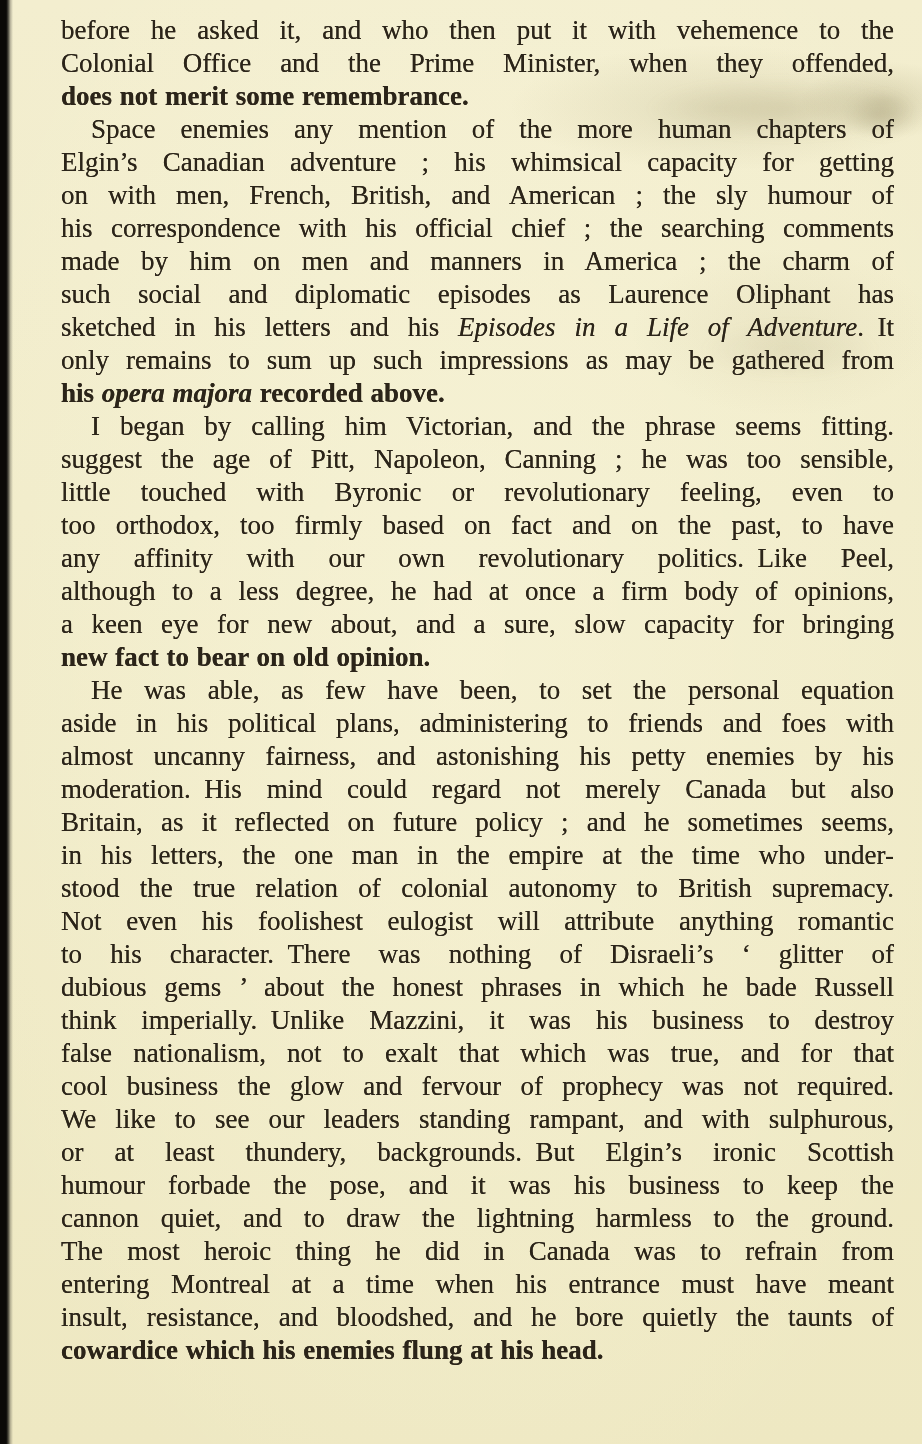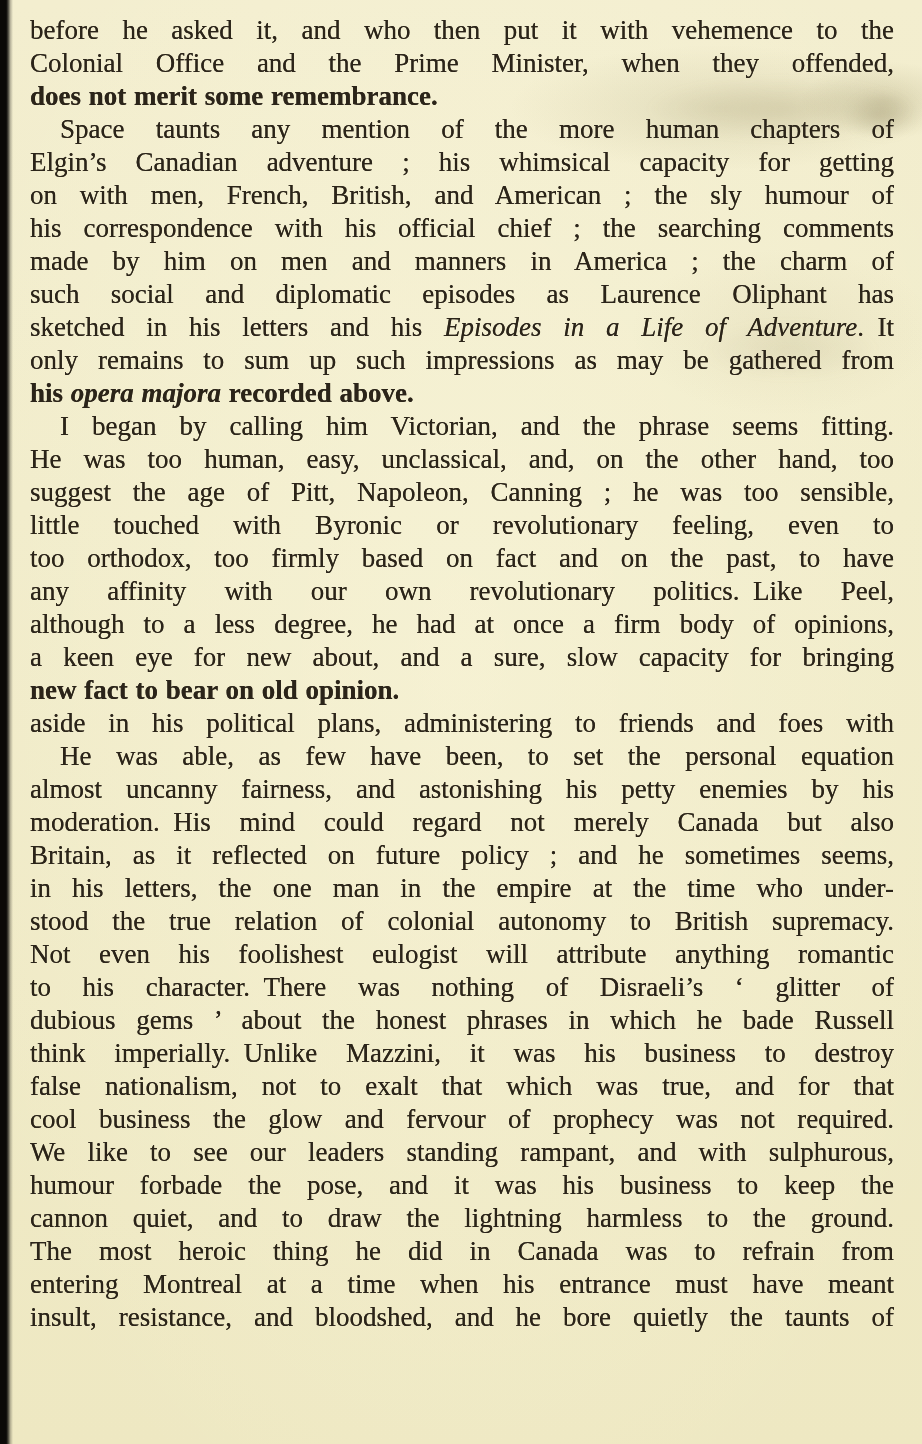--- a/index.html
+++ b/index.html
@@ -50,70 +50,72 @@
     left:30px;top:14px;width:864px;
     font-size:27px;line-height:var(--lh);
     color:var(--ink);
     text-shadow:0 0 0.6px rgba(43,36,25,0.85);
     word-spacing:1px;
   }
   .line{
     text-align:justify;
     height:var(--lh);
     overflow:hidden;
+    margin-left:31px;
   }
   .line::after{content:"";display:inline-block;width:100%;height:0;}
   .line.noj{text-align:left;font-weight:bold;}
   .line.noj::after{content:none;}
   .line.indent{text-indent:30px;}
   .it{font-style:italic;text-align:right;}
 </style>
 </head>
 <body>
 
 <div class="page">
   <div class="stain stain-1"></div>
   <div class="stain stain-2"></div>
   <div class="stain stain-3"></div>
   <div class="gutter"></div>
   <div class="textblock">
       <div class="line"><span>before he asked it, and who then put it with vehemence to the</span></div>
       <div class="line"><span>Colonial Office and the Prime Minister, when they offended,</span></div>
       <div class="line noj"><span>does not merit some remembrance.</span></div>
-      <div class="line indent"><span>Space taunts any mention of the more human chapters of</span></div>
+      <div class="line indent"><span>Space enemies any mention of the more human chapters of</span></div>
       <div class="line"><span>Elgin’s Canadian adventure ; his whimsical capacity for getting</span></div>
       <div class="line"><span>on with men, French, British, and American ; the sly humour of</span></div>
       <div class="line"><span>his correspondence with his official chief ; the searching comments</span></div>
       <div class="line"><span>made by him on men and manners in America ; the charm of</span></div>
       <div class="line"><span>such social and diplomatic episodes as Laurence Oliphant has</span></div>
       <div class="line"><span>sketched in his letters and his </span><span class="it">Episodes in a Life of Adventure</span><span>. It</span></div>
       <div class="line"><span>only remains to sum up such impressions as may be gathered from</span></div>
       <div class="line noj"><span>his </span><span class="it">opera majora</span><span> recorded above.</span></div>
       <div class="line indent"><span>I began by calling him Victorian, and the phrase seems fitting.</span></div>
-      <div class="line"><span>He was too human, easy, unclassical, and, on the other hand, too</span></div>
       <div class="line"><span>suggest the age of Pitt, Napoleon, Canning ; he was too sensible,</span></div>
       <div class="line"><span>little touched with Byronic or revolutionary feeling, even to</span></div>
       <div class="line"><span>too orthodox, too firmly based on fact and on the past, to have</span></div>
       <div class="line"><span>any affinity with our own revolutionary politics. Like Peel,</span></div>
       <div class="line"><span>although to a less degree, he had at once a firm body of opinions,</span></div>
       <div class="line"><span>a keen eye for new about, and a sure, slow capacity for bringing</span></div>
       <div class="line noj"><span>new fact to bear on old opinion.</span></div>
+      <div class="line indent"><span>He was able, as few have been, to set the personal equation</span></div>
       <div class="line"><span>aside in his political plans, administering to friends and foes with</span></div>
-      <div class="line indent"><span>He was able, as few have been, to set the personal equation</span></div>
       <div class="line"><span>almost uncanny fairness, and astonishing his petty enemies by his</span></div>
       <div class="line"><span>moderation. His mind could regard not merely Canada but also</span></div>
       <div class="line"><span>Britain, as it reflected on future policy ; and he sometimes seems,</span></div>
       <div class="line"><span>in his letters, the one man in the empire at the time who under-</span></div>
       <div class="line"><span>stood the true relation of colonial autonomy to British supremacy.</span></div>
       <div class="line"><span>Not even his foolishest eulogist will attribute anything romantic</span></div>
       <div class="line"><span>to his character. There was nothing of Disraeli’s ‘ glitter of</span></div>
       <div class="line"><span>dubious gems ’ about the honest phrases in which he bade Russell</span></div>
       <div class="line"><span>think imperially. Unlike Mazzini, it was his business to destroy</span></div>
       <div class="line"><span>false nationalism, not to exalt that which was true, and for that</span></div>
       <div class="line"><span>cool business the glow and fervour of prophecy was not required.</span></div>
       <div class="line"><span>We like to see our leaders standing rampant, and with sulphurous,</span></div>
+      <div class="line"><span>or at least thundery, backgrounds. But Elgin’s ironic Scottish</span></div>
       <div class="line"><span>humour forbade the pose, and it was his business to keep the</span></div>
       <div class="line"><span>cannon quiet, and to draw the lightning harmless to the ground.</span></div>
       <div class="line"><span>The most heroic thing he did in Canada was to refrain from</span></div>
       <div class="line"><span>entering Montreal at a time when his entrance must have meant</span></div>
       <div class="line"><span>insult, resistance, and bloodshed, and he bore quietly the taunts of</span></div>
+      <div class="line noj"><span>cowardice which his enemies flung at his head.</span></div>
     </div>
 </div>
 
 </body></html>

